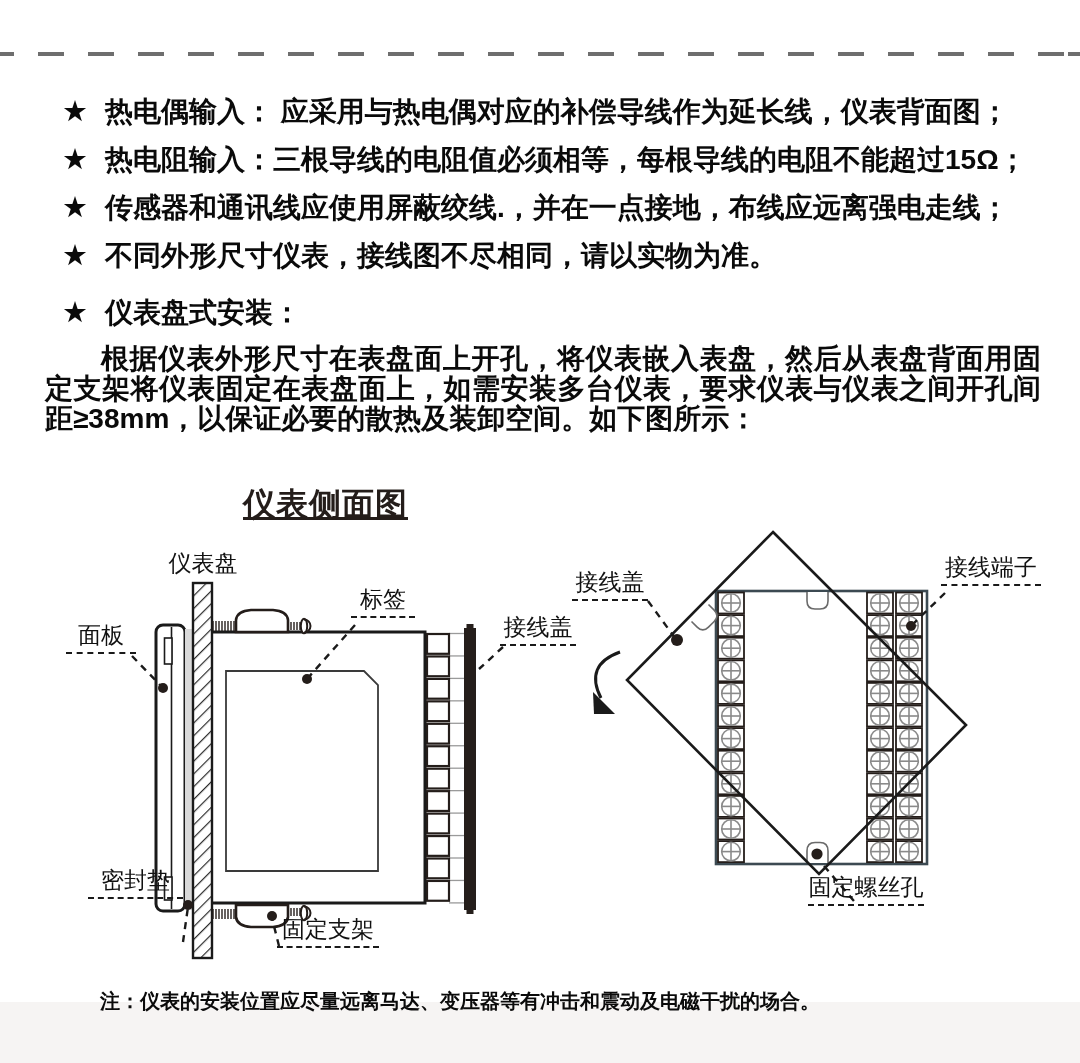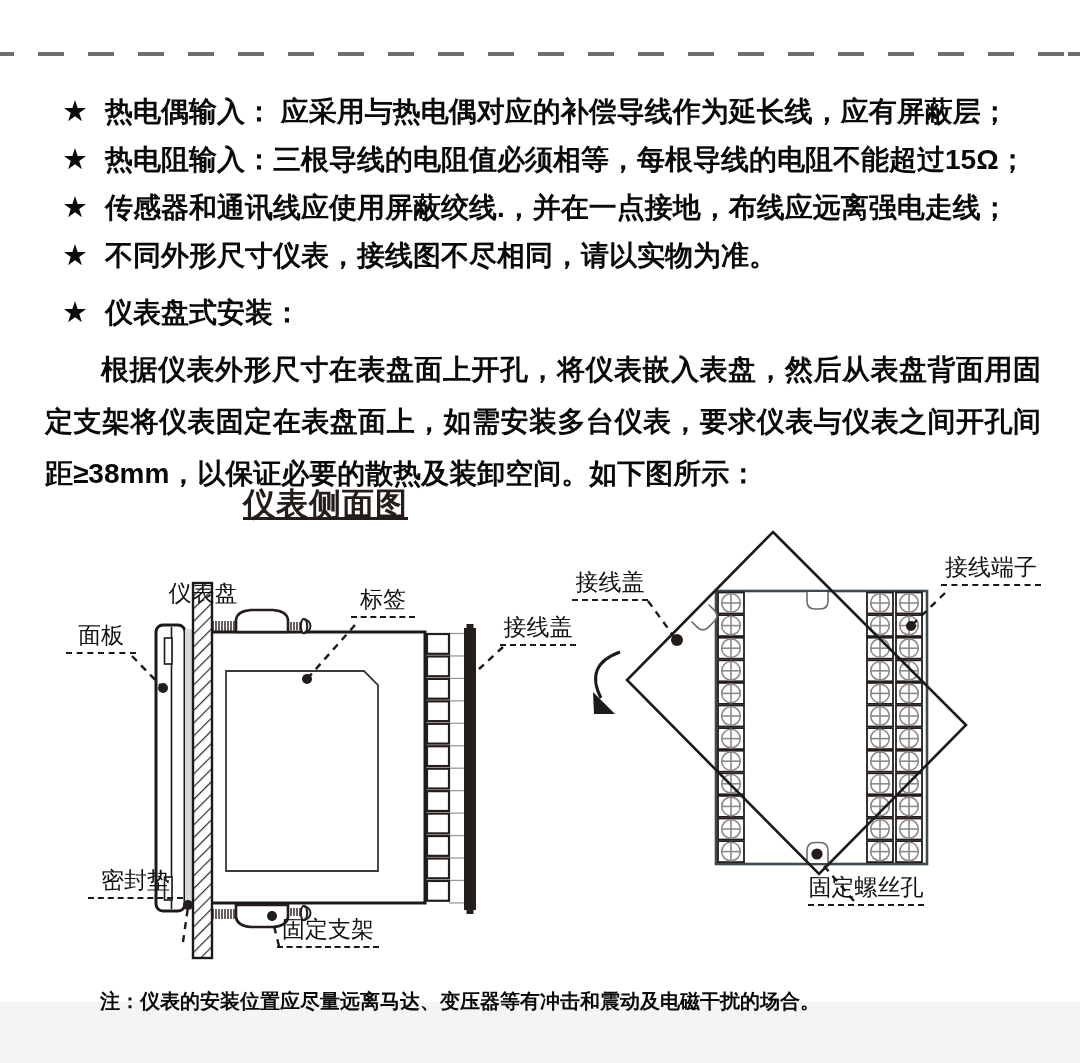--- a/index.html
+++ b/index.html
@@ -5,40 +5,40 @@
   html,body{margin:0;padding:0;background:#ffffff;}
   #page{position:relative;width:1080px;height:1063px;background:#ffffff;overflow:hidden;
         font-family:"Liberation Sans","DejaVu Sans",sans-serif;color:#0a0a0a;}
   .divider{position:absolute;left:0;top:52px;width:1080px;height:4px;
            background:repeating-linear-gradient(90deg,#6e6e6e 0 26px,transparent 26px 50px);
            background-position:-12px 0;}
   .bullet{position:absolute;left:62px;display:flex;gap:17px;font-size:28px;font-weight:bold;
           white-space:nowrap;line-height:1.2;}
   .bullet .star{font-size:29px;line-height:1.15;}
   .para{position:absolute;left:45px;top:344px;width:996px;font-size:28px;font-weight:bold;
-        line-height:52px;text-indent:56px;text-align:justify;}
+        line-height:30px;text-indent:56px;text-align:justify;}
   .dtitle{position:absolute;font-family:"Liberation Serif","DejaVu Serif",serif;font-weight:bold;
           font-size:32px;letter-spacing:1px;color:#241d1a;white-space:nowrap;text-decoration:underline;}
   .dlabel{position:absolute;font-size:23px;font-weight:500;color:#111;text-align:center;
           border-bottom:2.5px dashed #1a1a1a;padding-bottom:4px;line-height:1.1;white-space:nowrap;}
-  .dlabel.plain{border-bottom:none;padding-bottom:0;margin-top:30px;}
+  .dlabel.plain{border-bottom:none;padding-bottom:0;}
   .note{position:absolute;left:100px;top:988px;font-size:20px;font-weight:bold;white-space:nowrap;z-index:3;}
   .grayband{position:absolute;left:0;top:1002px;width:1080px;height:61px;background:#f6f4f3;}
   svg{position:absolute;}
 </style>
 </head>
 <body>
 
 <div id="page">
 
   <div class="divider"></div>
 
   <div class="bullet" style="top:95px">
     <span class="star">★</span>
-    <span>热电偶输入： 应采用与热电偶对应的补偿导线作为延长线，应有屏蔽层；</span>
+    <span>热电偶输入： 应采用与热电偶对应的补偿导线作为延长线，仪表背面图；</span>
   </div>
   <div class="bullet" style="top:143px">
     <span class="star">★</span>
     <span>热电阻输入：三根导线的电阻值必须相等，每根导线的电阻不能超过15Ω；</span>
   </div>
   <div class="bullet" style="top:191px">
     <span class="star">★</span>
     <span>传感器和通讯线应使用屏蔽绞线.，并在一点接地，布线应远离强电走线；</span>
   </div>
   <div class="bullet" style="top:239px">

